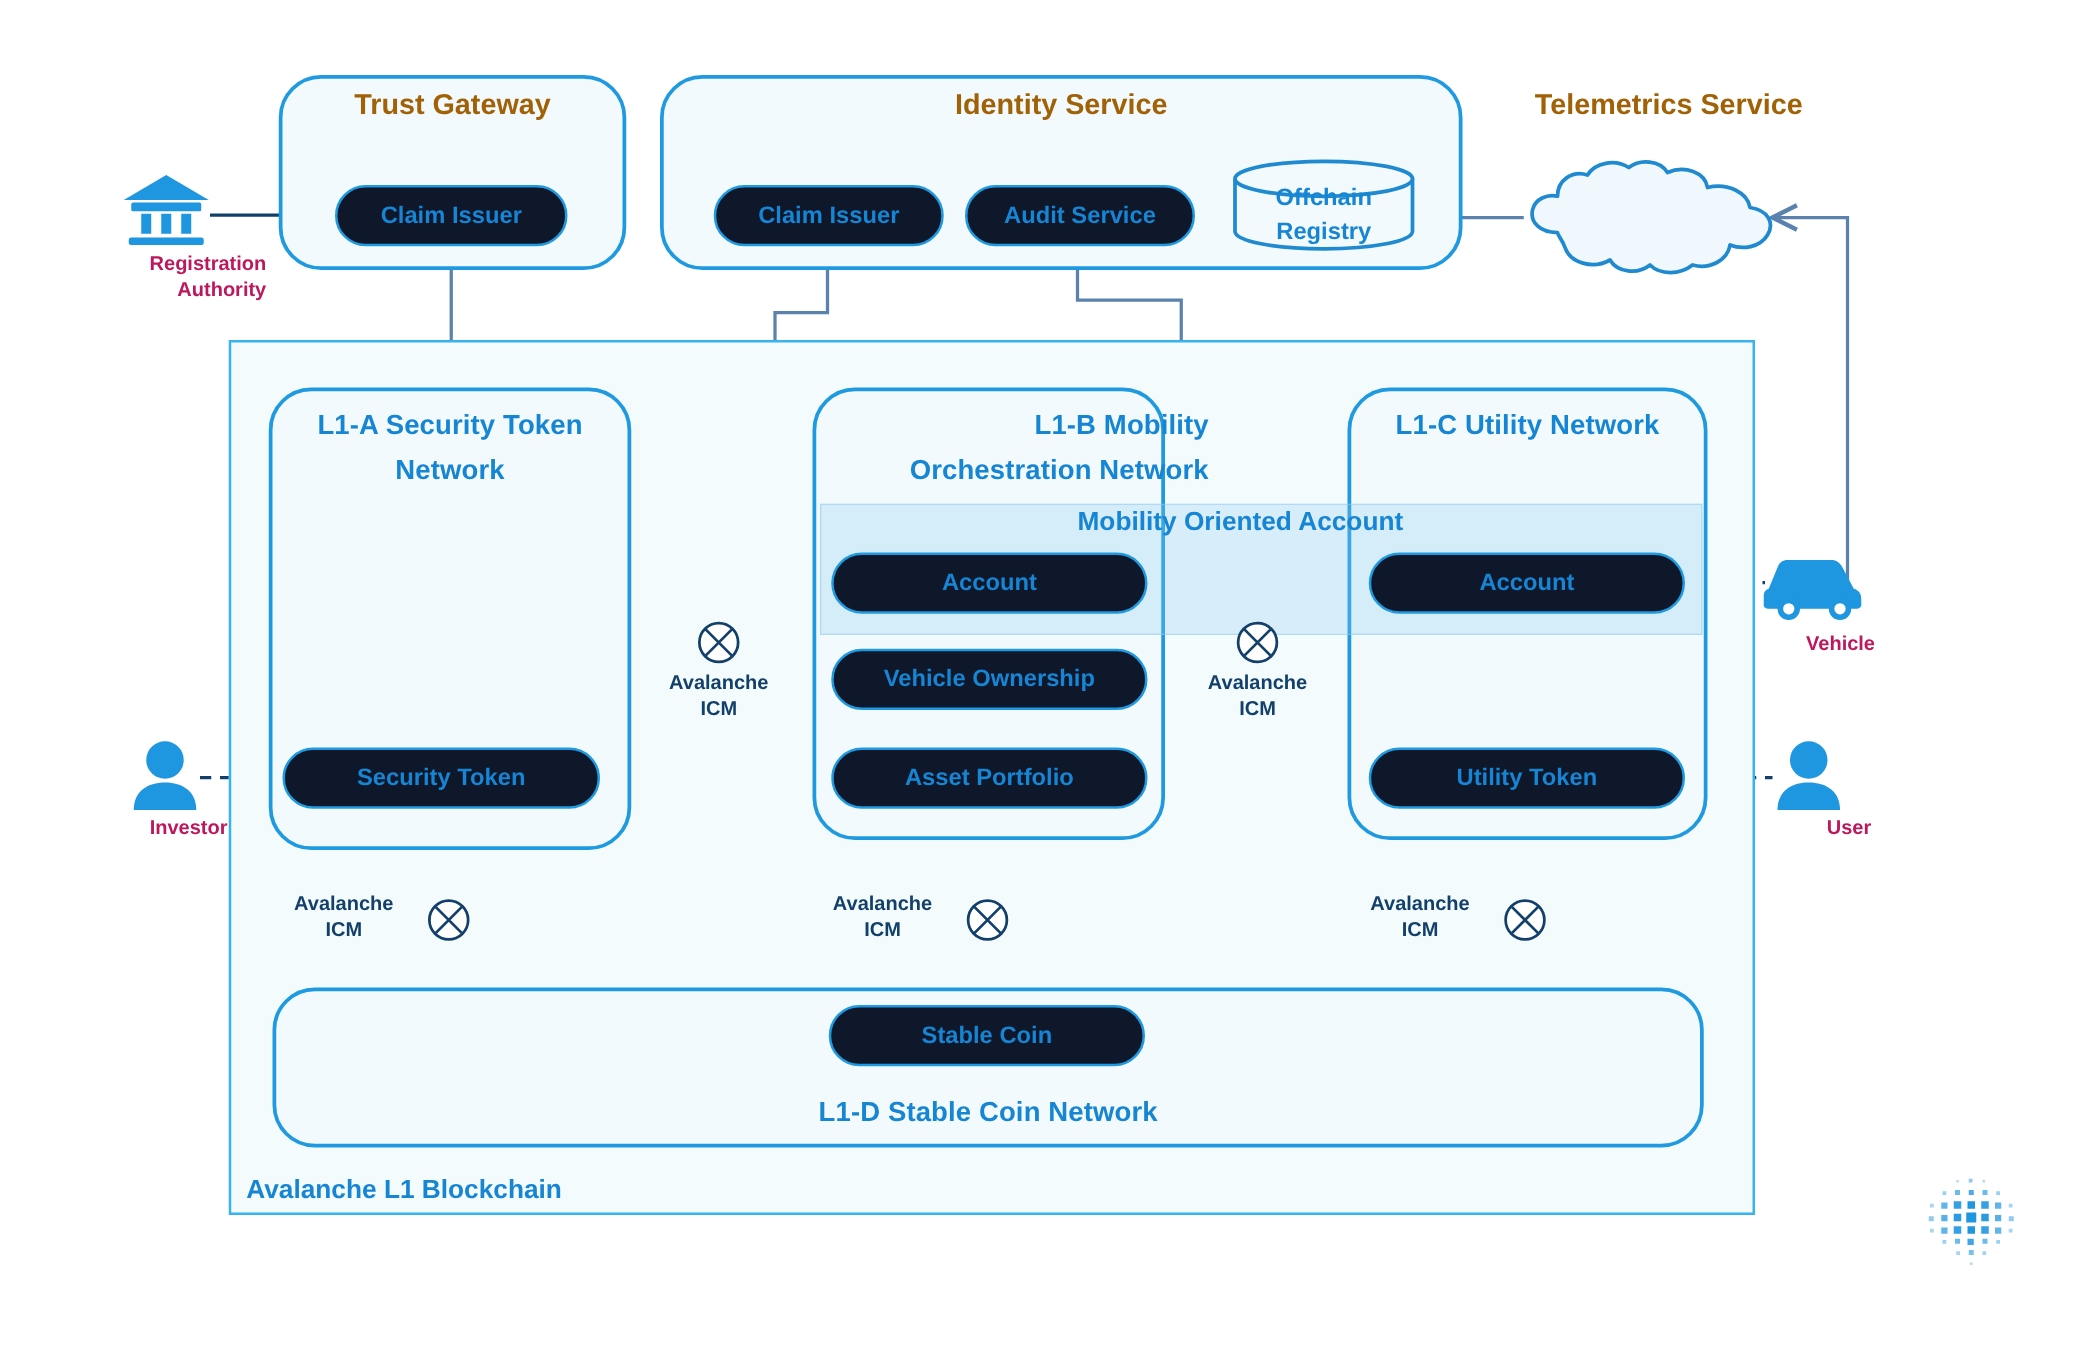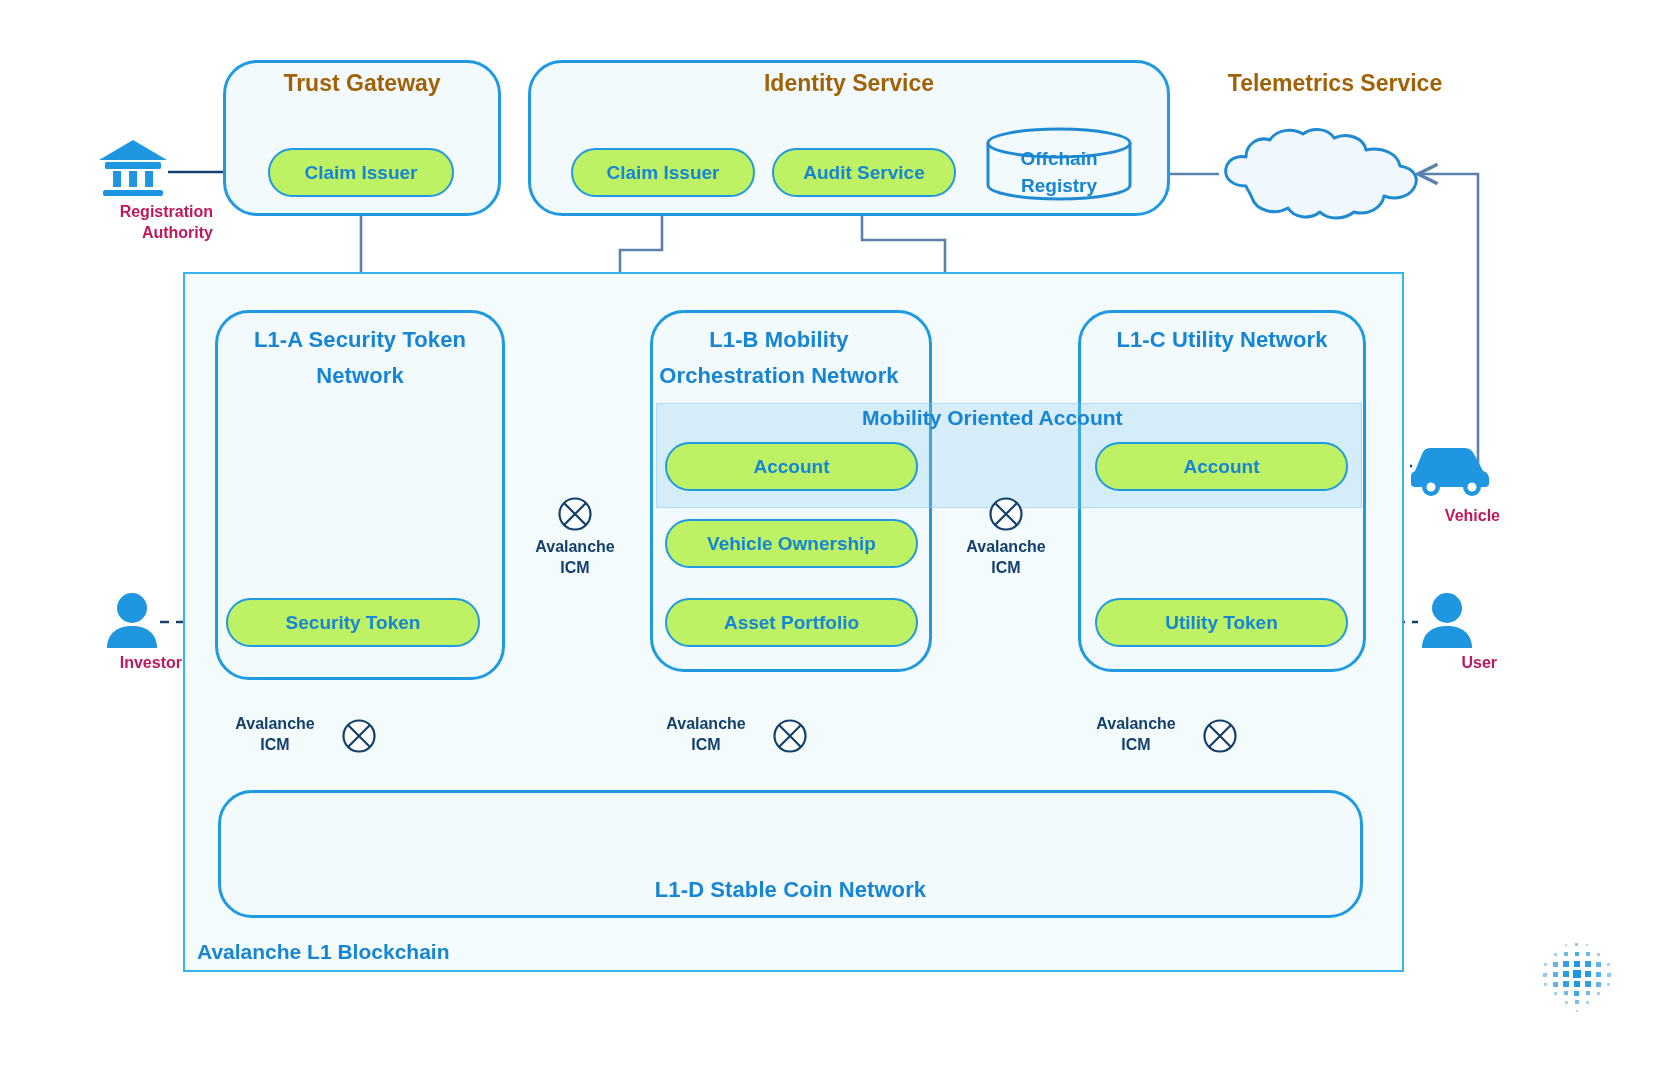--- a/index.html
+++ b/index.html
@@ -44,21 +44,21 @@
     text-align: center;
     color: #1585d4;
     font-weight: bold;
     font-size: 22px;
     line-height: 36px;
     letter-spacing: 0.1px;
   }
   
   .pill {
     position: absolute;
-    background: #bef264;
+    background: #0f172a;
     border: 2.5px solid #1f9ae0;
     border-radius: 999px;
     display: flex;
     align-items: center;
     justify-content: center;
     color: #1585d4;
     font-weight: bold;
     font-size: 19px;
     text-align: right;
     box-sizing: border-box;
@@ -232,41 +232,42 @@
   </div>
 
   <div class="node container-box" style="left:215px; top:310px; width:290px; height:370px;"></div>
   <div class="group-title" style="left:215px; top:322px; width:290px;">
     <div>L1-A Security Token</div>
     <div>Network</div>
   </div>
   <div class="pill" style="left:226px; top:598px; width:254px; height:49px;">Security Token</div>
 
   <div class="node container-box" style="left:650px; top:310px; width:282px; height:362px;"></div>
-  <div class="group-title" style="left:628px; top:322px; width:302px;">
+  <div class="group-title" style="left:665px; top:322px; width:302px;text-align:right;">
     <div>L1-B Mobility</div>
     <div>Orchestration Network</div>
   </div>
 
   <div class="node container-box" style="left:1078px; top:310px; width:288px; height:362px;"></div>
   <div class="group-title" style="left:1078px; top:322px; width:288px;">
     <div>L1-C Utility Network</div>
   </div>
 
   <div class="moa-overlay" style="left:656px; top:403px; width:706px; height:105px;"></div>
   <div class="moa-title" style="left:862px; top:406px;">Mobility Oriented Account</div>
 
   <div class="pill" style="left:665px; top:442px; width:253px; height:49px;">Account</div>
   <div class="pill" style="left:665px; top:598px; width:253px; height:49px;">Asset Portfolio</div>
   <div class="pill" style="left:665px; top:519px; width:253px; height:49px;">Vehicle Ownership</div>
 
   <div class="pill" style="left:1095px; top:442px; width:253px; height:49px;">Account</div>
   <div class="pill" style="left:1095px; top:598px; width:253px; height:49px;">Utility Token</div>
 
   <div class="node container-box" style="left:218px; top:790px; width:1145px; height:128px;"></div>
+  <div class="pill" style="left:663px; top:804px; width:253px; height:49px;">Stable Coin</div>
   <div class="group-title" style="left:218px; top:872px; width:1145px; font-size:22px;">L1-D Stable Coin Network</div>
 
   <div class="icon-wrap" style="left:557px; top:496px; width:36px; height:36px;">
     <svg width="36" height="36" viewBox="0 0 36 36" xmlns="http://www.w3.org/2000/svg">
       <circle cx="18" cy="18" r="15.5" fill="#ffffff" stroke="#13406b" stroke-width="2.2"></circle>
       <path d="M7.5,7.5 L28.5,28.5 M28.5,7.5 L7.5,28.5" stroke="#13406b" stroke-width="2.2"></path>
     </svg>
   </div>
   <div class="icm-label" style="left:497px; top:536px; width:156px;">
     <div>Avalanche</div>

